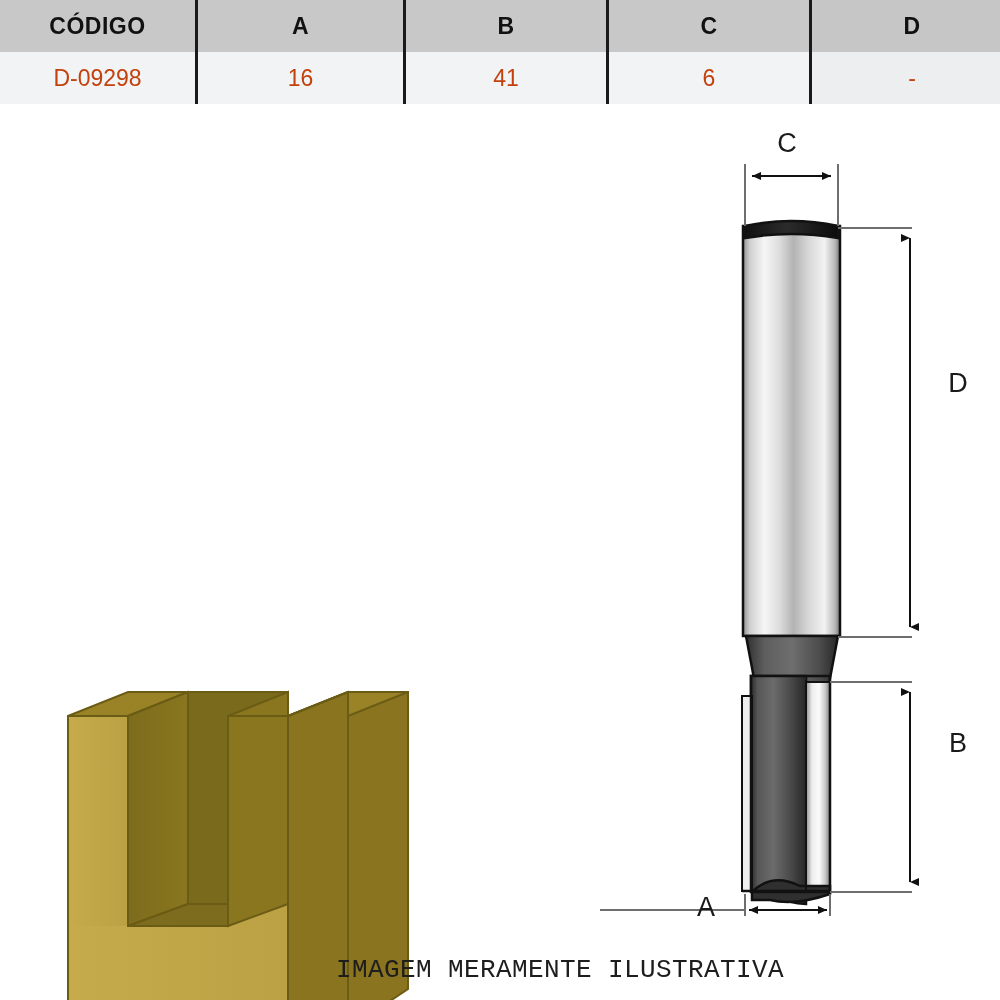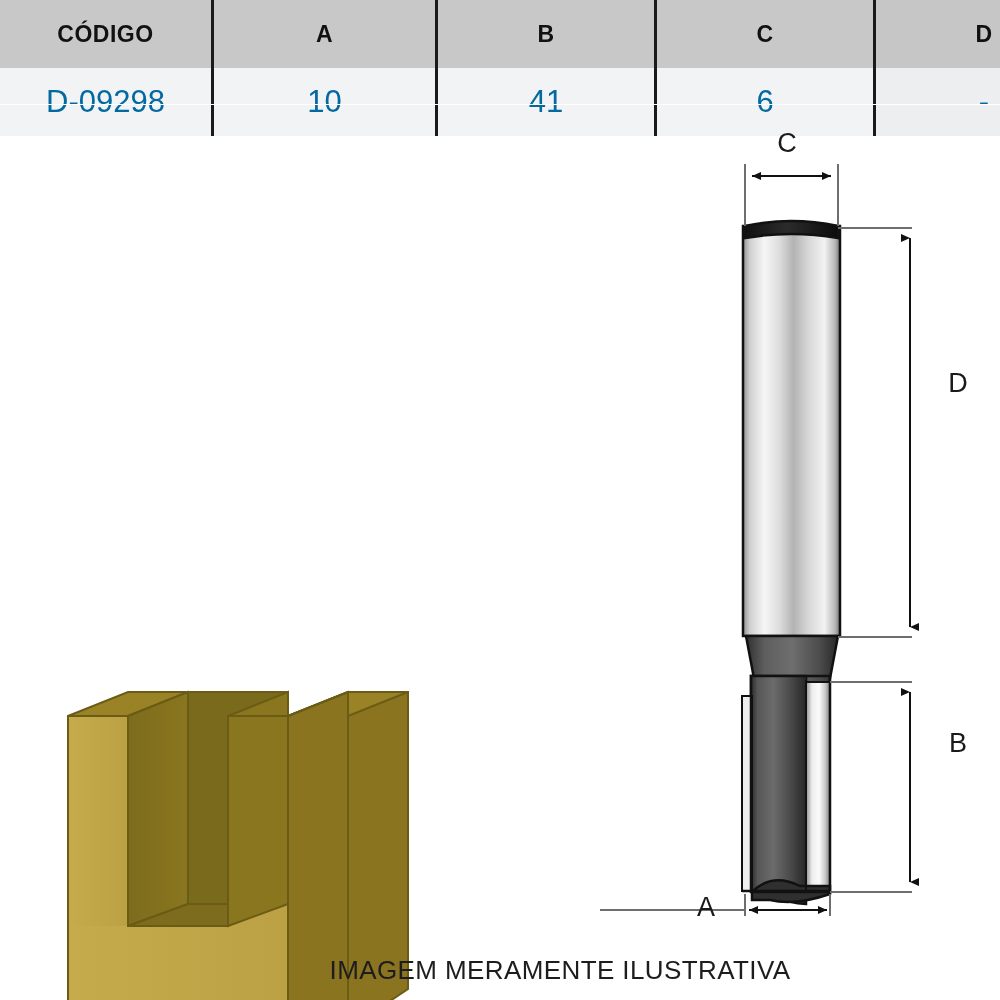--- a/index.html
+++ b/index.html
@@ -22,38 +22,38 @@
     top: 0;
     width: 1000px;
     height: 104px;
   }
   #spec-table table {
     border-collapse: collapse;
     width: 1000px;
     table-layout: fixed;
   }
   #spec-table th, #spec-table td {
-    padding: 8px;
+    padding: 0;
     margin: 0;
     text-align: center;
     vertical-align: middle;
   }
   #spec-table thead th {
     height: 52px;
     background: #c8c8c8;
     color: #111111;
     font-size: 23px;
     font-weight: bold;
     letter-spacing: 0.5px;
   }
   #spec-table tbody td {
     height: 52px;
     background: #f2f3f5;
-    color: #0369a1;
-    font-size: 31px;
+    color: #c2410c;
+    font-size: 23px;
     font-weight: normal;
   }
   .col-sep-left {
     border-left: 3px solid #1a1a1a;
   }
   .col-codigo { width: 195px; }
   .col-a { width: 205px; }
   .col-b { width: 200px; }
   .col-c { width: 200px; }
   .col-d { width: 200px; }
@@ -85,21 +85,21 @@
   
   #caption {
     position: absolute;
     left: 0;
     top: 955px;
     width: 1000px;
     text-align: center;
     font-size: 26px;
     color: #1d1d1d;
     letter-spacing: 0.4px;
-    font-family: Liberation Sans, sans-serif;
+    font-family: Liberation Mono, monospace;
   }
   #caption .cap-inner {
     display: inline-block;
     padding-left: 120px;
   }
 </style>
 </head>
 <body>
 
 <div id="spec-table">
@@ -109,21 +109,21 @@
         <th class="col-codigo">CÓDIGO</th>
         <th class="col-a col-sep-left">A</th>
         <th class="col-b col-sep-left">B</th>
         <th class="col-c col-sep-left">C</th>
         <th class="col-d col-sep-left">D</th>
       </tr>
     </thead>
     <tbody>
       <tr>
         <td class="col-codigo">D-09298</td>
-        <td class="col-a col-sep-left">10</td>
+        <td class="col-a col-sep-left">16</td>
         <td class="col-b col-sep-left">41</td>
         <td class="col-c col-sep-left">6</td>
         <td class="col-d col-sep-left">-</td>
       </tr>
     </tbody>
   </table>
   <div class="table-bottom-rule"></div>
 </div>
 
 <div id="drawing">

